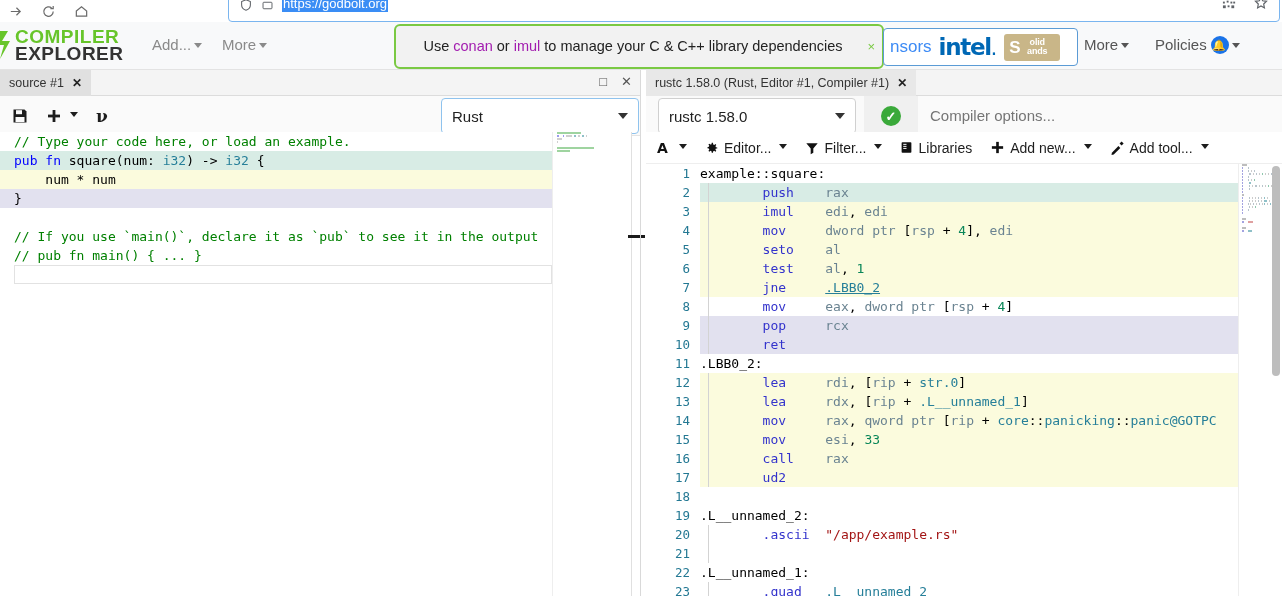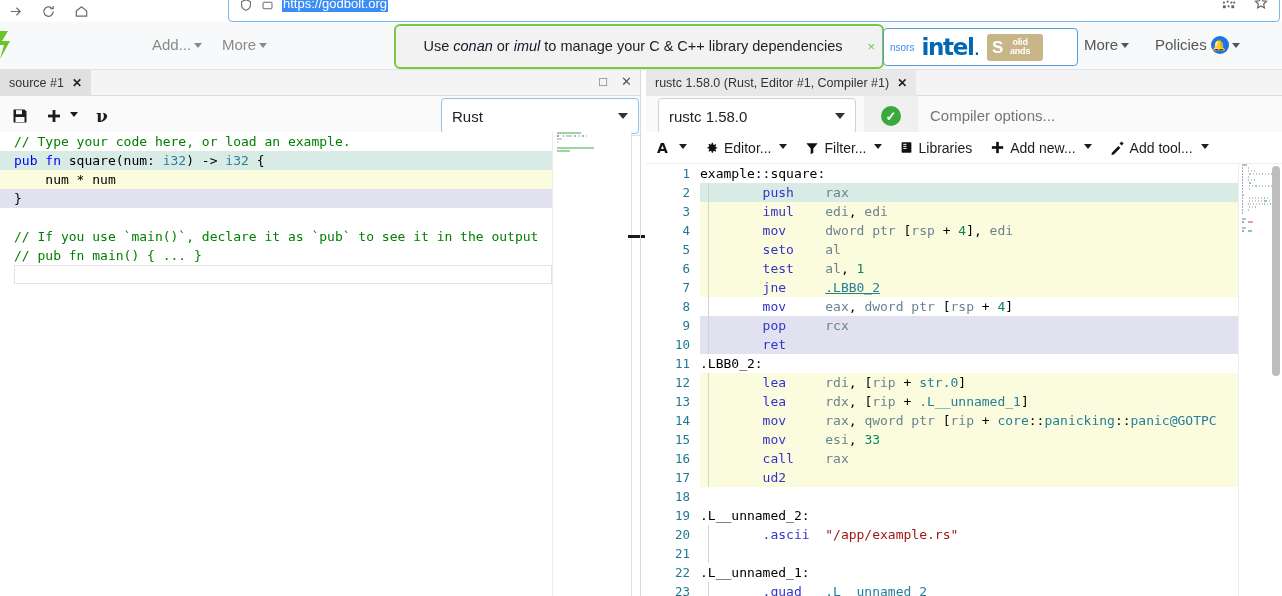--- a/index.html
+++ b/index.html
@@ -74,34 +74,34 @@
   .alert-banner {
     position: absolute; left: 394px; top: 24px; width: 490px; height: 45px;
     border: 2px solid #7ac943; border-radius: 6px;
     background: #f2f2f2;
     display: flex; align-items: center; justify-content: center;
     text-align: center;
     font-size: 14.5px; color: #222;
     padding: 0 22px 0 10px;
     line-height: 1.45;
   }
-  .alert-banner a { color: #0f172a; text-decoration: none; font-style: italic; }
+  .alert-banner a { color: #a21caf; text-decoration: none; }
   .alert-close {
     position: absolute; right: 7px; top: 50%; transform: translateY(-50%);
     font-size: 13px; color: #7ac943; cursor: pointer;
   }
 
   .sponsors-box {
     position: absolute; left: 883px; top: 28px; width: 195px; height: 38px;
     border: 1px solid #5b9bd5; border-radius: 4px;
     background: #ffffff;
     display: flex; align-items: center; overflow: hidden;
     padding-left: 6px; gap: 7px;
   }
-  .sponsors-word { font-size: 10px; color: #3d8bf5; white-space: nowrap; }
+  .sponsors-word { font-size: 17px; color: #3d8bf5; white-space: nowrap; }
   .intel-logo {
     font-size: 23px; font-weight: bold; color: #0068b5; letter-spacing: -1.3px;
     font-family: "DejaVu Sans", sans-serif;
   }
   .intel-dot { font-size: 23px; color: #0068b5; }
   .ss-logo {
     width: 56px; height: 27px; background: #c9b688; border-radius: 3px;
     display: flex; align-items: center; justify-content: center;
     position: relative; overflow: hidden;
   }
@@ -300,20 +300,24 @@
     </div>
   </div>
 
   <div class="ce-nav"></div>
 
   <div class="ce-logo">
     <span class="ce-logo-mark">
       <svg width="14" height="38" viewBox="0 0 14 38" fill="#67c52a">
         <path d="M2 4 L10 4 L4 14 L12 14 L2 32 L6 18 L0 18 Z"></path>
       </svg>
+    </span>
+    <span class="ce-logo-text">
+      <span class="ce-logo-top">COMPILER</span>
+      <span class="ce-logo-bot">EXPLORER</span>
     </span>
   </div>
 
   <div class="nav-link" style="left:152px;">
     <span>Add...</span><i class="caret"></i>
   </div>
   <div class="nav-link" style="left:222px;">
     <span>More</span><i class="caret"></i>
   </div>
 

